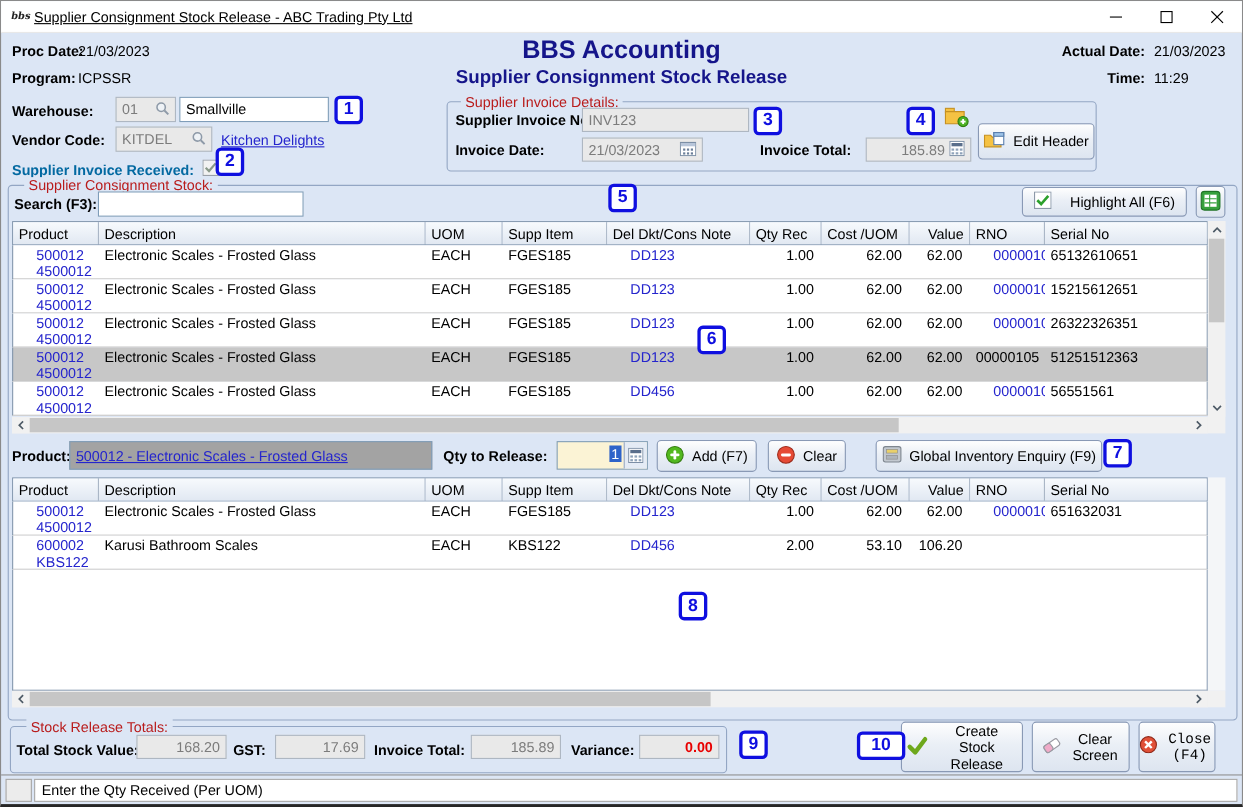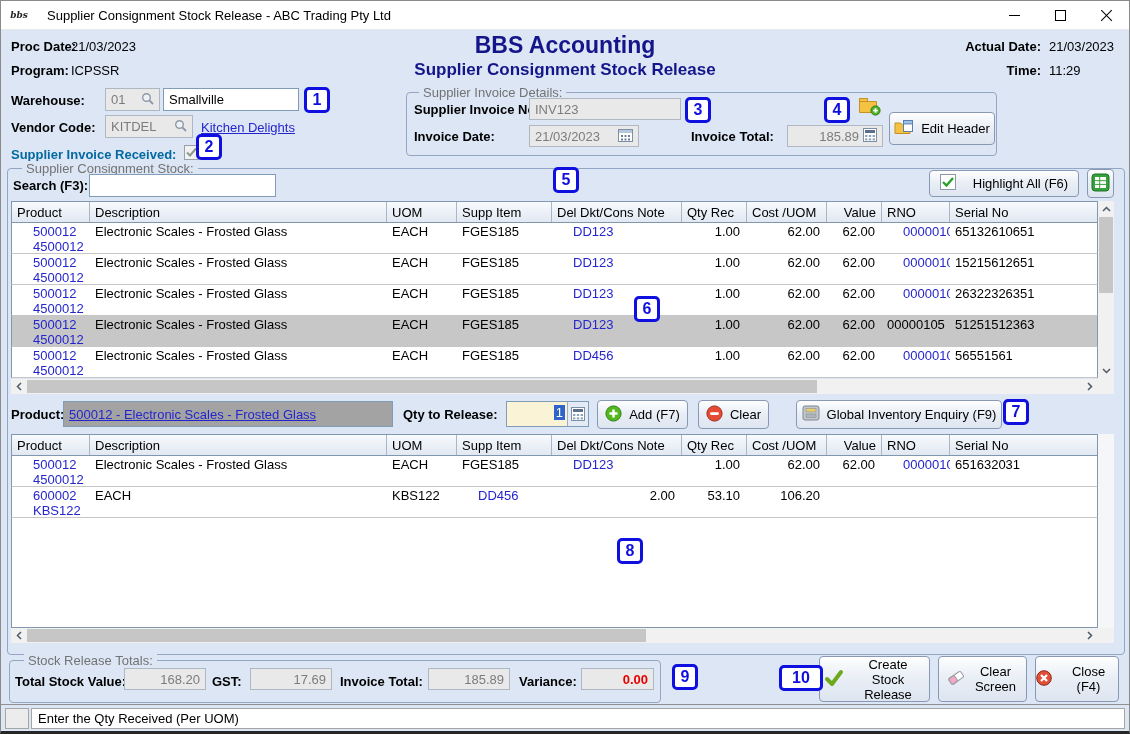--- a/index.html
+++ b/index.html
@@ -12,35 +12,35 @@
     font-size: 13px; color: #000; overflow: hidden;
   }
   .abs { position: absolute; }
   .b { font-weight: bold; }
   .gray { color:#0369a1; }
   .navy { color:#15158a; }
 
   
   .titlebar { position:absolute; top:0; left:0; width:100%; height:29px; background:#fff; display:flex; align-items:center; border-bottom:1px solid #e8e8e8; }
   .app-icon { margin-left:8px; width:20px; font-family:"DejaVu Serif", serif; font-style:italic; font-weight:bold; font-size:9px; line-height:7px; color:#222; text-align:center; word-break:break-all; }
-  .title-text { margin-left:18px; }
+  .title-text { margin-left:2px;text-decoration:underline; }
   .win-controls { margin-left:auto; display:flex; height:100%; }
   .win-btn { width:46px; height:100%; display:flex; align-items:center; justify-content:center; }
   .ico-min { width:11px; height:1px; background:#000; }
   .ico-max { width:11px; height:11px; border:1px solid #000; }
   .ico-close { position:relative; width:13px; height:13px; }
   .ico-close::before, .ico-close::after { content:""; position:absolute; left:-1px; top:6px; width:15px; height:1.2px; background:#000; }
   .ico-close::before { transform:rotate(45deg); }
   .ico-close::after { transform:rotate(-45deg); }
 
   .center-title { left:0; width:100%; text-align:center; }
 
   
   .groupbox { position:absolute; border:1px solid #93a6c4; border-radius:4px; }
-  .gb-label { position:absolute; background:#dce6f5; padding:0 4px; color:#737373; white-space:nowrap; }
+  .gb-label { position:absolute; background:#dce6f5; padding:0 4px; color:#b91c1c; white-space:nowrap; }
 
   
   .tbx { position:absolute; border:1px solid #7f9db9; background:#fff; padding:2px 5px; display:flex; align-items:center; overflow:hidden; }
   .tbx.dis { background:#e9e9e9; border-color:#aeb7c2; color:#7c7c7c; }
   .grow { flex:1; }
   .link { color:#2525cd; text-decoration:underline; }
 
   
   .btn { position:absolute; border:1px solid #8999b5; border-radius:4px;
          background:linear-gradient(#fefefe, #eaeff6 45%, #dde5f0);
@@ -431,20 +431,21 @@
     <div class="c num">62.00</div>
     <div class="c num">62.00</div>
     <div class="c blue">00000106</div>
     <div class="c">651632031</div>
   </div>
   <div class="trow grid" style="top:486px;">
     <div class="c">
         <span class="blue">600002</span>
         <span class="blue">KBS122</span>
       </div>
+    <div class="c">Karusi Bathroom Scales</div>
     <div class="c">EACH</div>
     <div class="c">KBS122</div>
     <div class="c blue">DD456</div>
     <div class="c num">2.00</div>
     <div class="c num">53.10</div>
     <div class="c num">106.20</div>
     <div class="c"></div>
     <div class="c"></div>
   </div>
   <div class="tfill" style="left:10px; top:517px; width:1087px; height:110px;"></div>
@@ -495,21 +496,21 @@
           </g>
         </svg></span>
     <span style="width:46px;">Clear Screen</span>
   </div>
   <div class="btn btn2line" style="left:818px; top:655px; width:111px; height:46px;">
     <span><svg width="20" height="18">
           <path d="M3 10 L8 15 L17 3" fill="none" stroke="#6ea81c" stroke-width="4" stroke-linecap="round" stroke-linejoin="round"></path>
         </svg></span>
     <span style="width:74px;">Create Stock Release</span>
   </div>
-  <div class="btn" style="left:1034px; top:655px; width:84px; height:46px;">
+  <div class="btn" style="left:1034px; top:655px; width:70px; height:46px;font-family:Liberation Mono, monospace;">
     <span><svg width="16" height="16">
           <circle cx="8" cy="8" r="7.3" fill="#e05038" stroke="#8f2718"></circle>
           <path d="M5 5 L11 11 M11 5 L5 11" stroke="#fff" stroke-width="2.2"></path>
         </svg></span>
     <span>Close (F4)</span>
   </div>
 
   <div class="abs" style="left:0; top:703px; width:1130px; height:1px; background:#909090;"></div>
   <div class="status-box" style="left:4px; top:707px; width:24px; height:21px; background:#ececec;"></div>
   <div class="status-box" style="left:30px; top:707px; width:1094px; height:21px; line-height:19px; padding-left:6px;">

